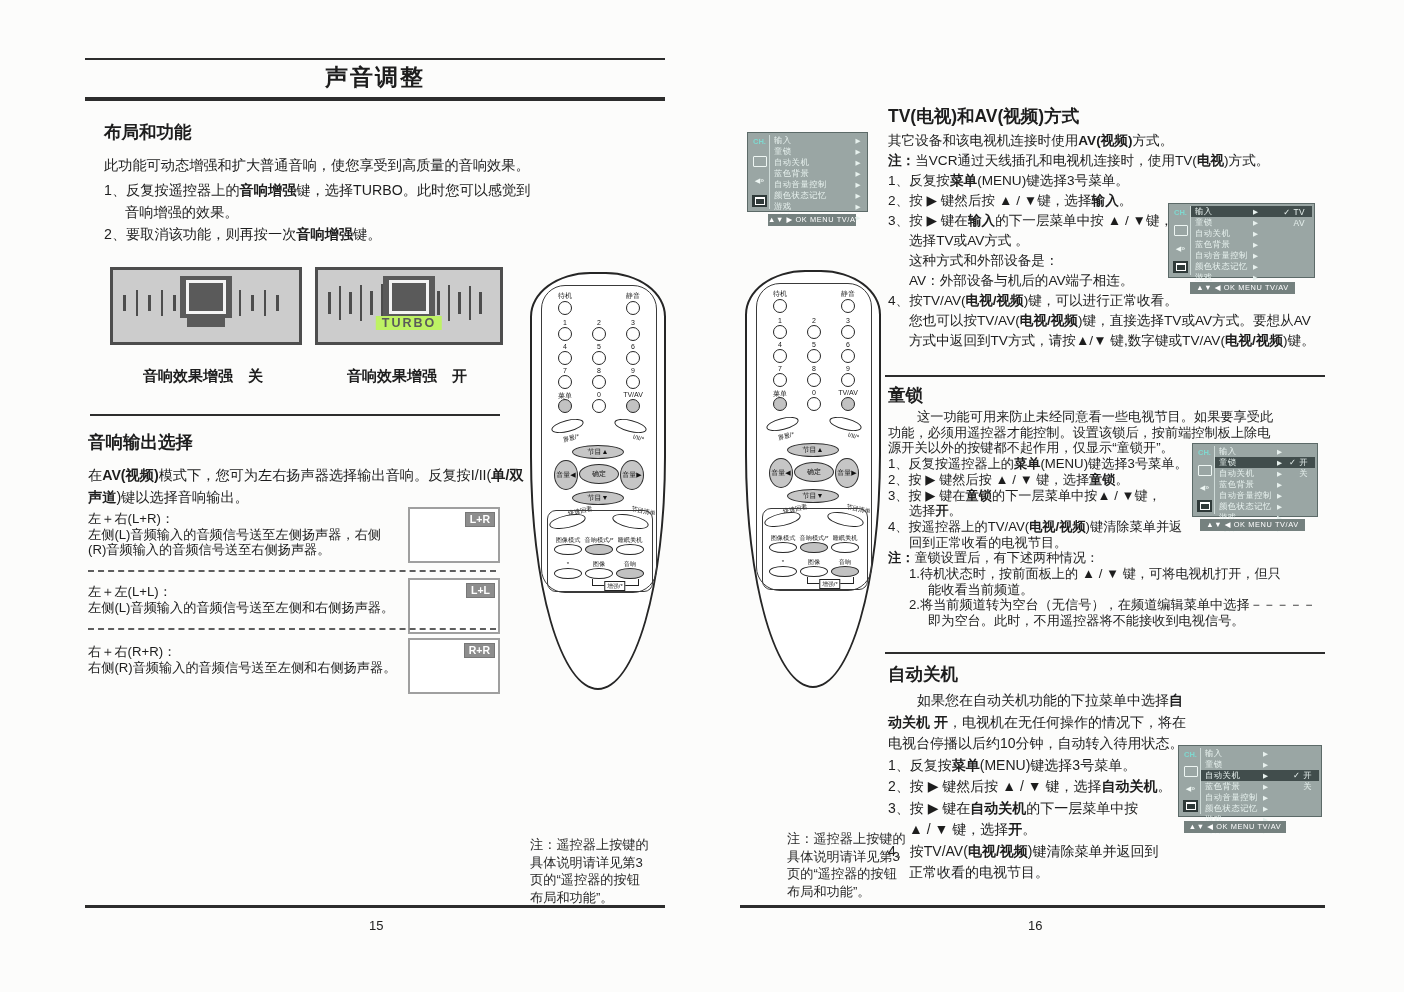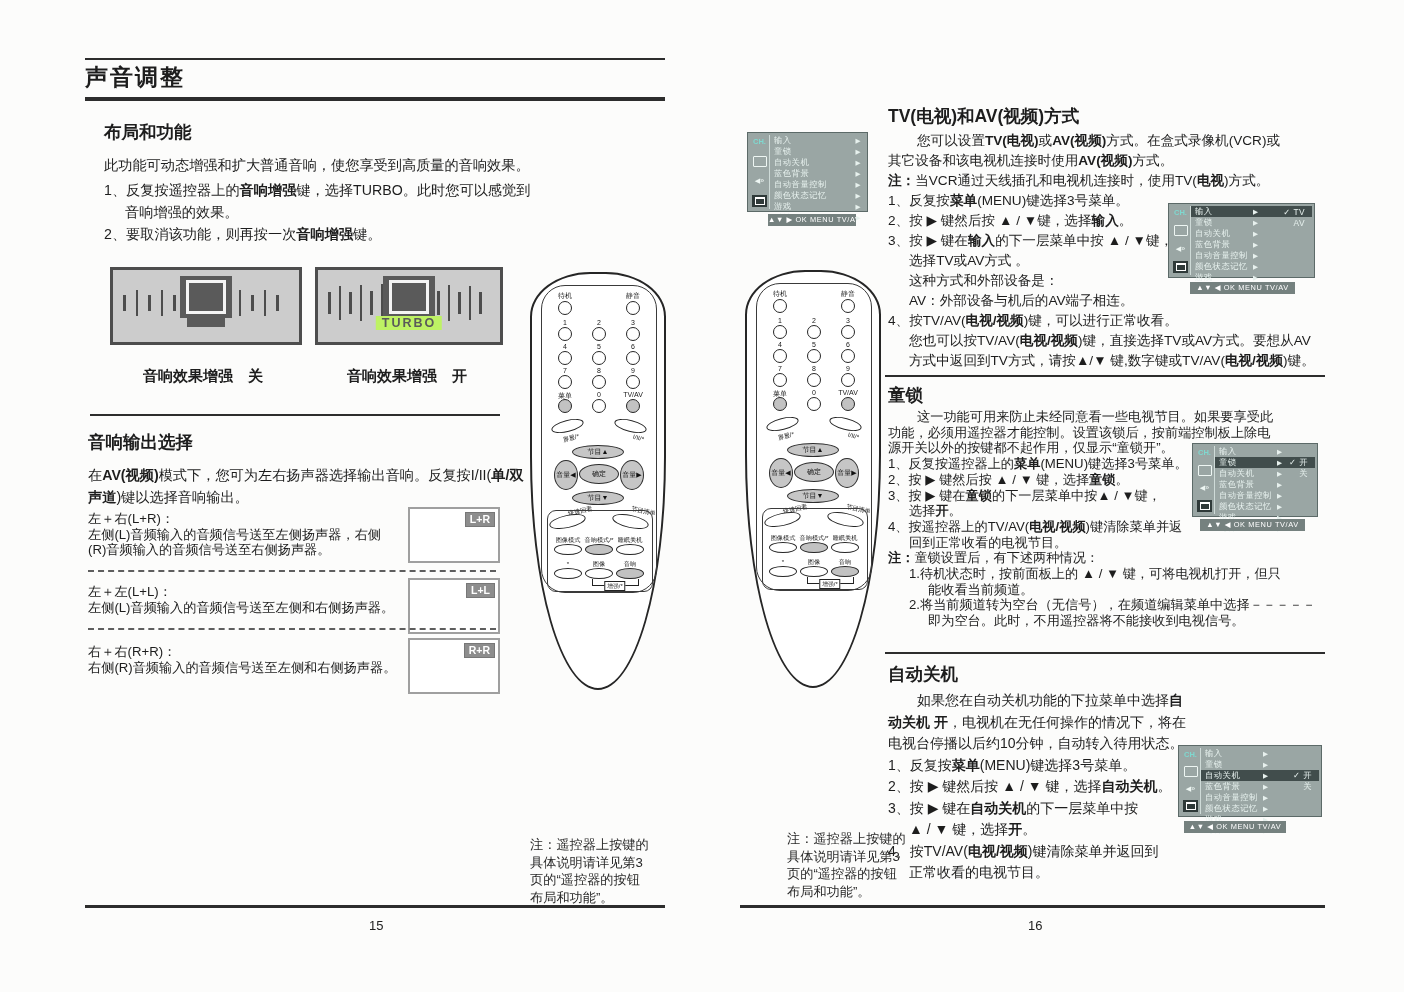--- a/index.html
+++ b/index.html
@@ -1,20 +1,20 @@
 <!DOCTYPE html>
 <html><head>
 <meta charset="utf-8">
 <style>
   html,body{margin:0;padding:0;background:#e8e8e8;}
   .sheet{position:relative;width:1404px;height:992px;background:#fcfcfb;overflow:hidden;
          font-family:"Liberation Sans","DejaVu Sans",sans-serif;color:#1d1d1d;}
   
   .ptitle{position:absolute;border-top:2px solid #2d2d2d;border-bottom:4px solid #2d2d2d;
-          text-align:left;font-size:23px;font-weight:bold;padding:2px 0 4px 0;letter-spacing:2px;}
+          text-align:center;font-size:23px;font-weight:bold;padding:2px 0 4px 0;letter-spacing:2px;}
   .h2{position:absolute;font-size:17.5px;font-weight:bold;white-space:nowrap;}
   
   .tlines{position:absolute;white-space:nowrap;}
   .tl{white-space:pre;}
   .b{font-weight:bold;}
   .fs14{font-size:14.2px;line-height:22px;}
   .fs14t{font-size:13.6px;line-height:20px;}
   .fs13d{font-size:13.2px;line-height:15.7px;}
   .fs14s{font-size:14px;line-height:21.5px;}
   .ind1{padding-left:21px;}
@@ -261,21 +261,20 @@
     </div>
 
   <div class="note" style="left:530px;top:836px;"><div class="tl"><span>注：遥控器上按键的</span></div><div class="tl"><span>具体说明请详见第3</span></div><div class="tl"><span>页的“遥控器的按钮</span></div><div class="tl"><span>布局和功能”。</span></div></div>
 
   <div class="rule" style="left:85px;top:905px;width:580px;height:2.6px;"></div>
   <div class="pagenum" style="left:369px;top:918px;">15</div>
 
 
   <div class="h2" style="left:888px;top:104px;">TV(电视)和AV(视频)方式</div>
   <div class="tlines fs14t" style="left:888px;top:131px;">
-      <div class="tl ind2"><span>您可以设置</span><span class="b">TV(电视)</span><span>或</span><span class="b">AV(视频)</span><span>方式。在盒式录像机(VCR)或</span></div>
       <div class="tl"><span>其它设备和该电视机连接时使用</span><span class="b">AV(视频)</span><span>方式。</span></div>
       <div class="tl"><span class="b">注：</span><span>当VCR通过天线插孔和电视机连接时，使用TV(</span><span class="b">电视</span><span>)方式。</span></div>
       <div class="tl"><span>1、反复按</span><span class="b">菜单</span><span>(MENU)键选择3号菜单。</span></div>
       <div class="tl"><span>2、按 ▶ 键然后按 ▲ / ▼键，选择</span><span class="b">输入</span><span>。</span></div>
       <div class="tl"><span>3、按 ▶ 键在</span><span class="b">输入</span><span>的下一层菜单中按 ▲ / ▼键，</span></div>
       <div class="tl ind1"><span>选择TV或AV方式 。</span></div>
       <div class="tl ind1"><span>这种方式和外部设备是：</span></div>
       <div class="tl ind1"><span>AV：外部设备与机后的AV端子相连。</span></div>
       <div class="tl"><span>4、按TV/AV(</span><span class="b">电视/视频</span><span>)键，可以进行正常收看。</span></div>
       <div class="tl ind1"><span>您也可以按TV/AV(</span><span class="b">电视/视频</span><span>)键，直接选择TV或AV方式。要想从AV</span></div>

